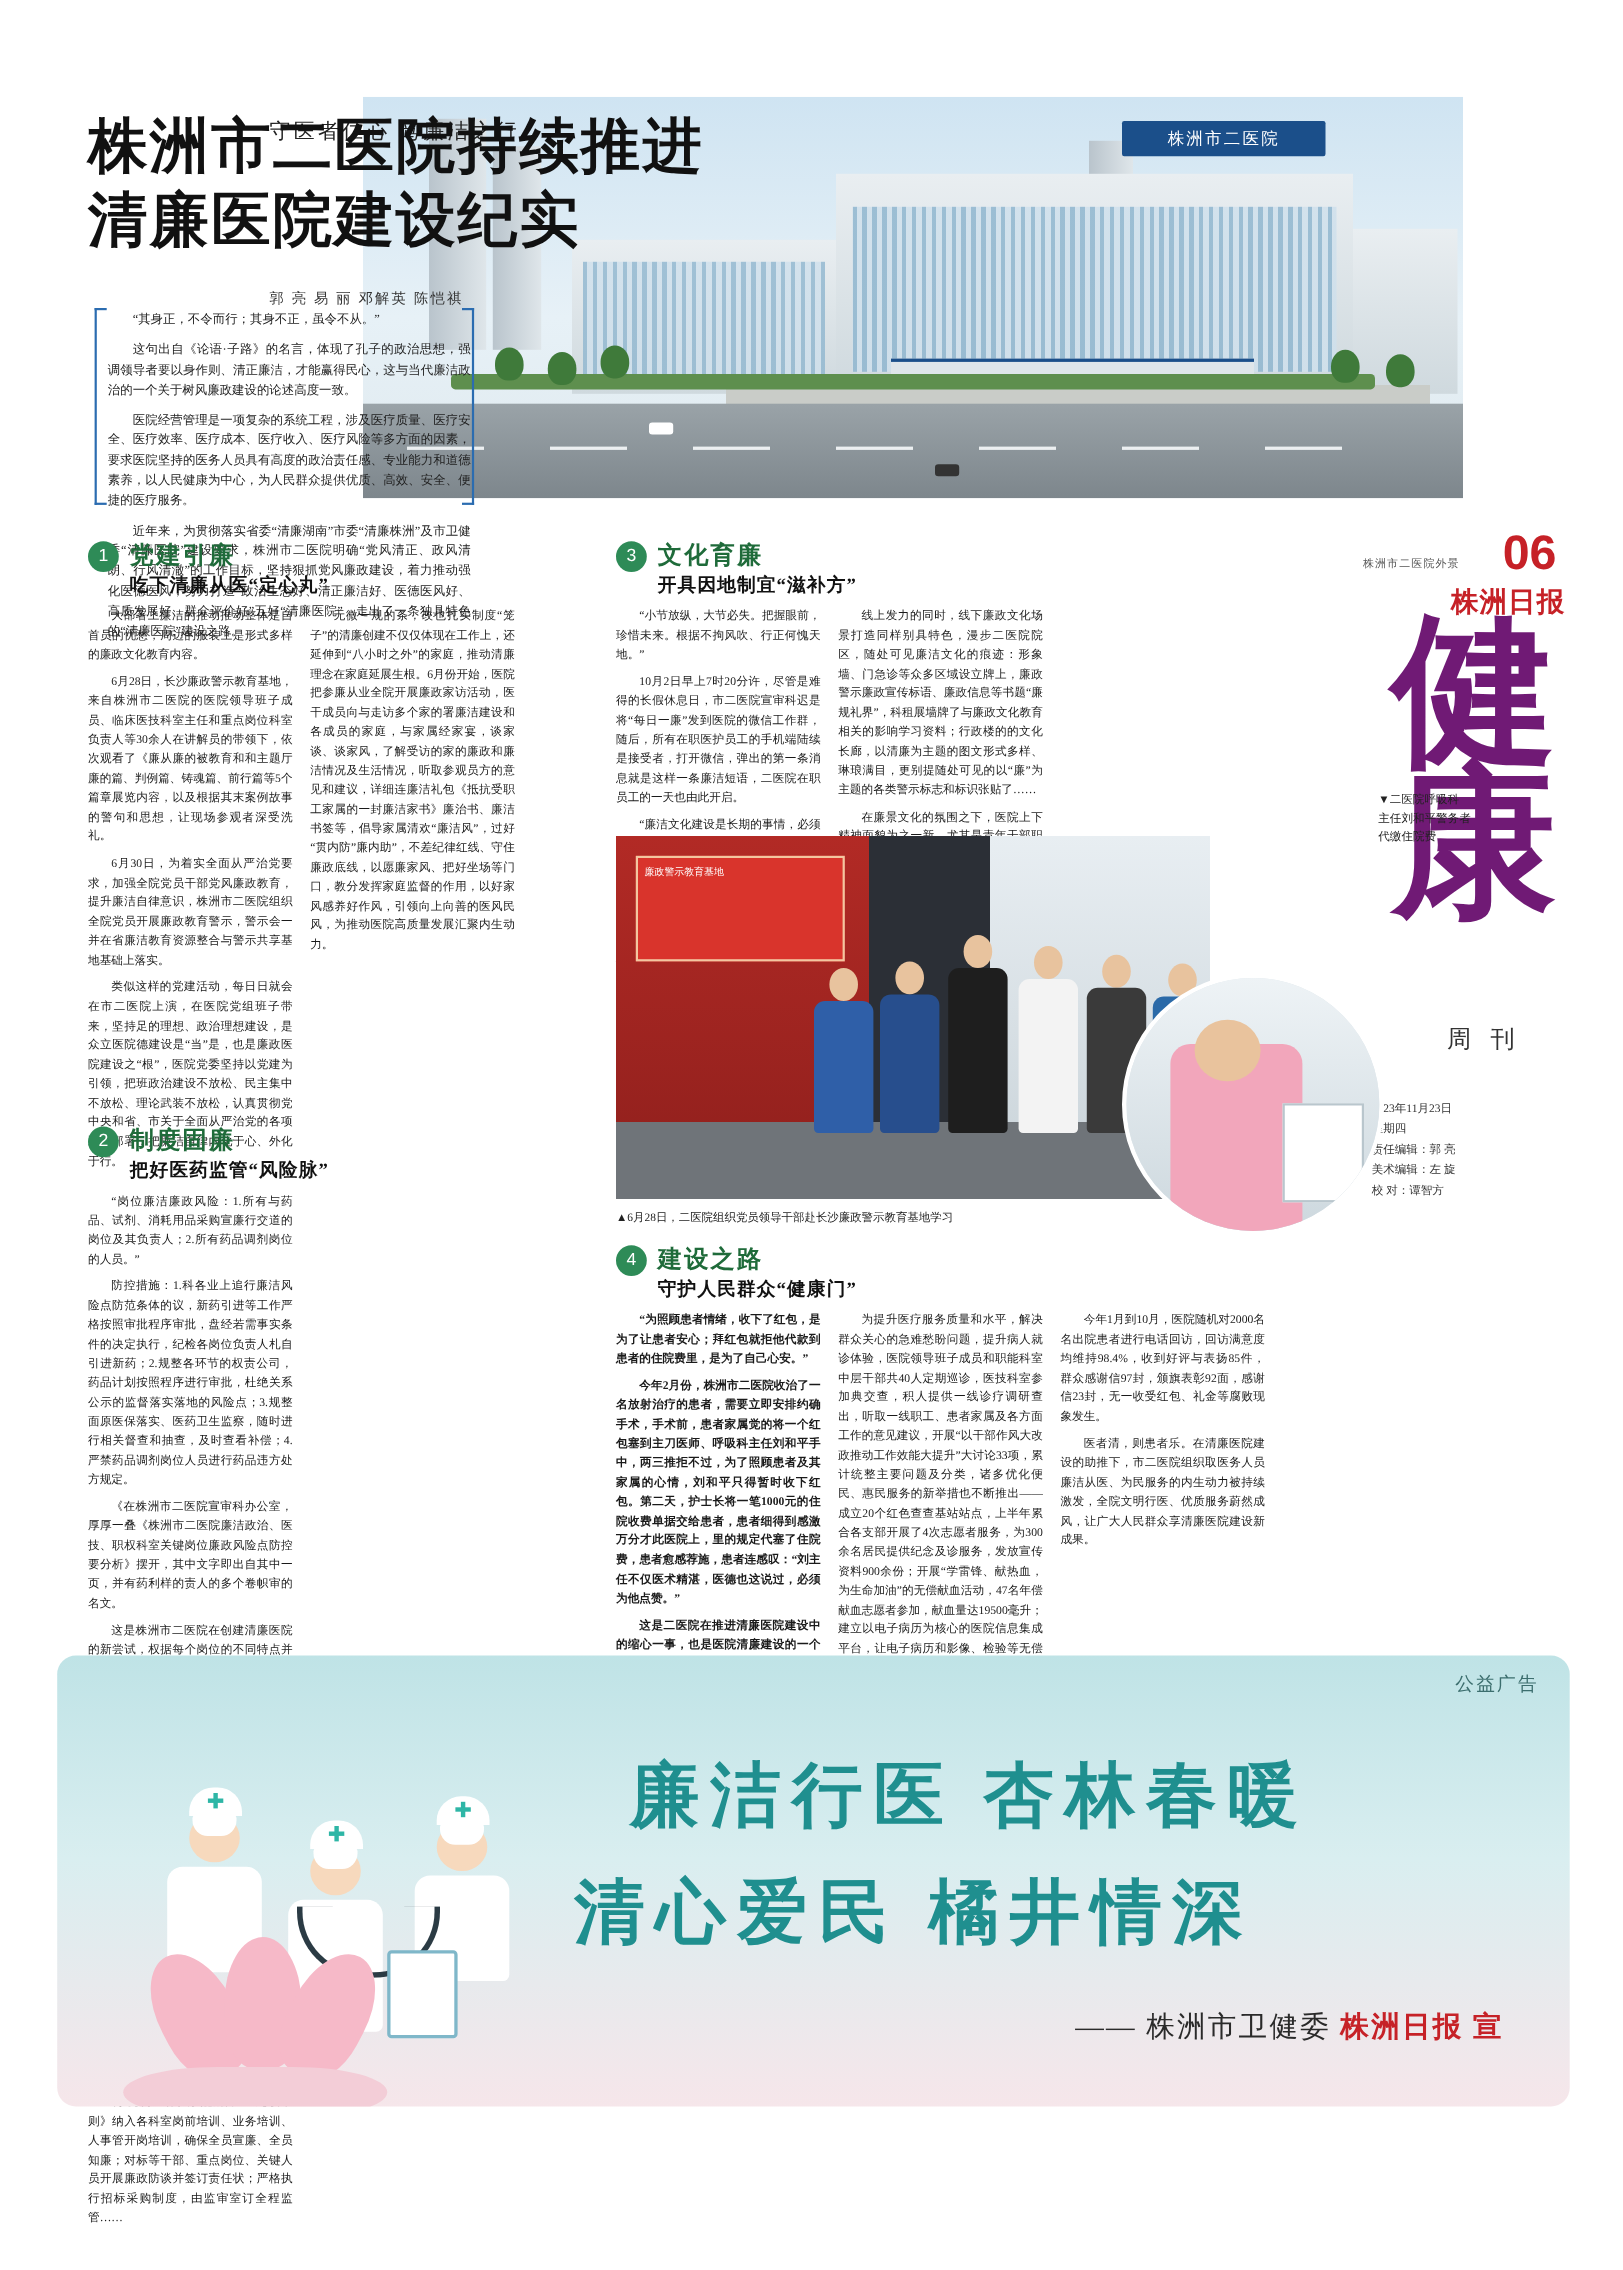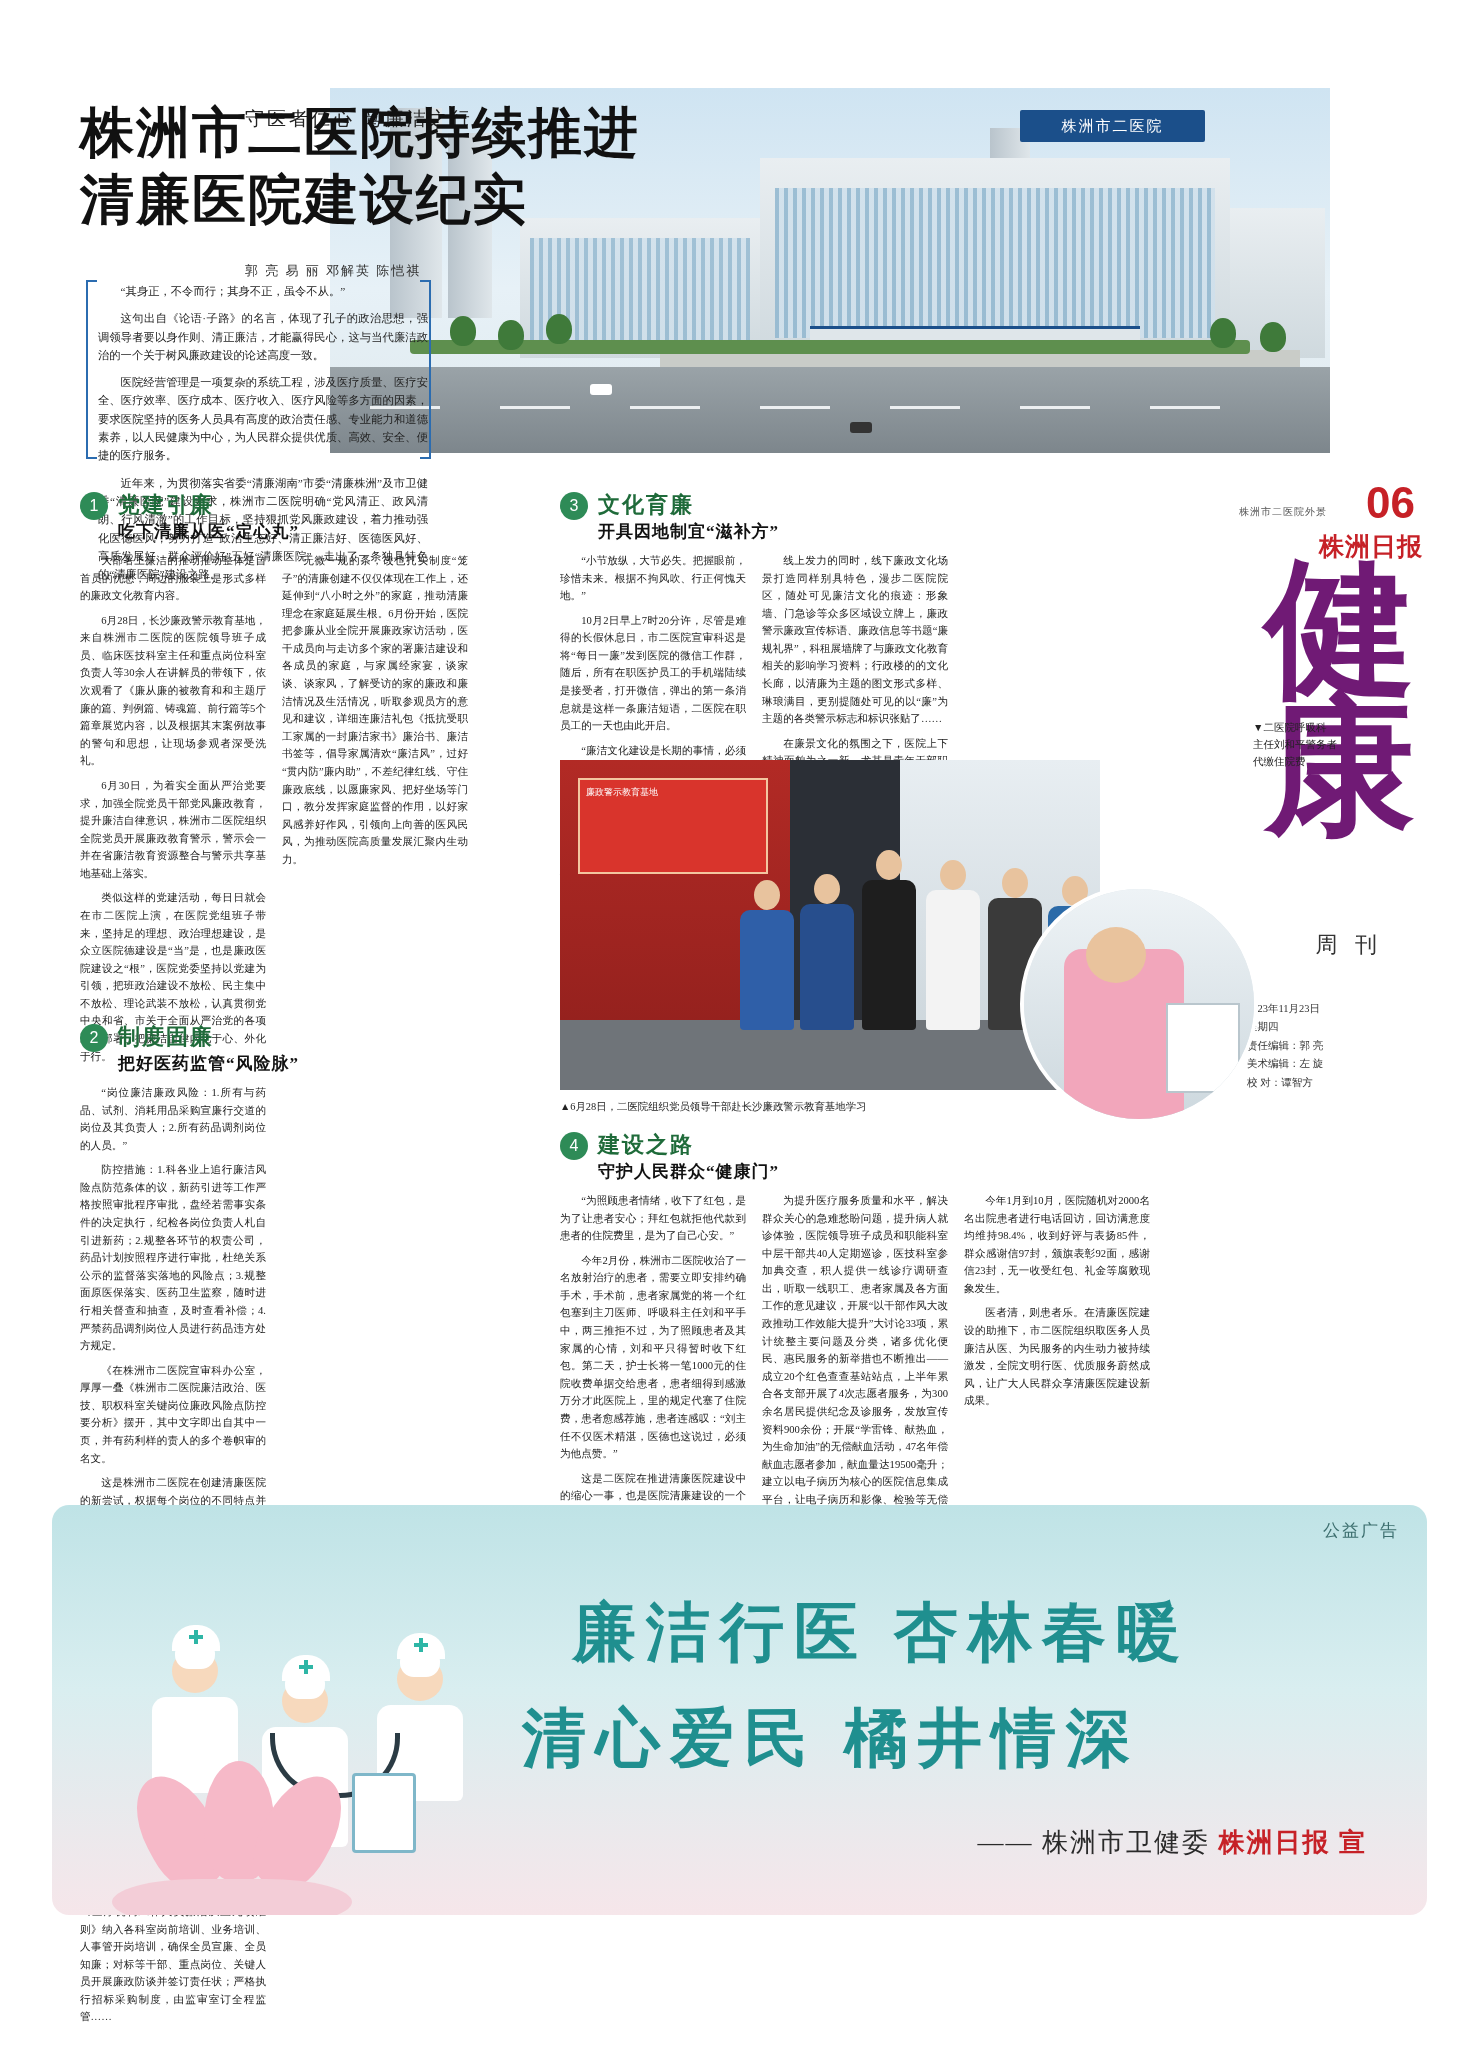--- a/index.html
+++ b/index.html
@@ -268,21 +268,21 @@
     <div class="pc-doc"></div>
     <div style="position:absolute;left:62px;top:38px;width:60px;height:56px;border-radius:50%;background:#e9c39d;"></div>
     <div style="position:absolute;right:14px;bottom:26px;width:70px;height:86px;background:#ffffff;border:2px solid #b9c6cd;"></div>
   </div>
 
   <div class="sec" style="left:560px;top:1130px;width:320px;height:60px;">
     <div class="num">4</div>
     <div class="t1">建设之路</div>
     <div class="t2">守护人民群众“健康门”</div>
   </div>
-  <div class="col" style="left:560px;top:1192px;width:186px;">
+  <div class="col" style="left:560px;top:1192px;width:186px;font-weight:bold;">
     <p>“为照顾患者情绪，收下了红包，是为了让患者安心；拜红包就拒他代款到患者的住院费里，是为了自己心安。”</p>
     <p>今年2月份，株洲市二医院收治了一名放射治疗的患者，需要立即安排约确手术，手术前，患者家属觉的将一个红包塞到主刀医师、呼吸科主任刘和平手中，两三推拒不过，为了照顾患者及其家属的心情，刘和平只得暂时收下红包。第二天，护士长将一笔1000元的住院收费单据交给患者，患者细得到感激万分才此医院上，里的规定代塞了住院费，患者愈感荐施，患者连感叹：“刘主任不仅医术精湛，医德也这说过，必须为他点赞。”</p>
     <p>这是二医院在推进清廉医院建设中的缩心一事，也是医院清廉建设的一个缩影。自实事件在各科室树专发走，据统计，截止到10月底，今年全院对95人次无偿拒绝的病友红包接规定以合理的方式退还，共计人民币68036元。一个个把收的红包坚拒了被红包里的钱代表到患者的，辟受患者对医务人员医术和医德的时的，也是让廉医患人民不断提高专业水准和服务能力回馈广大人民群众。</p>
   </div>
   <div class="col" style="left:762px;top:1192px;width:186px;">
     <p>为提升医疗服务质量和水平，解决群众关心的急难愁盼问题，提升病人就诊体验，医院领导班子成员和职能科室中层干部共40人定期巡诊，医技科室参加典交查，积人提供一线诊疗调研查出，听取一线职工、患者家属及各方面工作的意见建议，开展“以干部作风大改政推动工作效能大提升”大讨论33项，累计统整主要问题及分类，诸多优化便民、惠民服务的新举措也不断推出——成立20个红色查查基站站点，上半年累合各支部开展了4次志愿者服务，为300余名居民提供纪念及诊服务，发放宣传资料900余份；开展“学雷锋、献热血，为生命加油”的无偿献血活动，47名年偿献血志愿者参加，献血量达19500毫升；建立以电子病历为核心的医院信息集成平台，让电子病历和影像、检验等无偿系统定联互通，大大方便了就诊患者的就诊需求；优化门诊就诊流程和布局，并每日增加3名志愿者协助开展导门工作，为就诊患者提供便捷咨询……</p>
   </div>
   <div class="col" style="left:964px;top:1192px;width:186px;">
     <p>今年1月到10月，医院随机对2000名名出院患者进行电话回访，回访满意度均维持98.4%，收到好评与表扬85件，群众感谢信97封，颁旗表彰92面，感谢信23封，无一收受红包、礼金等腐败现象发生。</p>
     <p>医者清，则患者乐。在清廉医院建设的助推下，市二医院组织取医务人员廉洁从医、为民服务的内生动力被持续激发，全院文明行医、优质服务蔚然成风，让广大人民群众享清廉医院建设新成果。</p>

